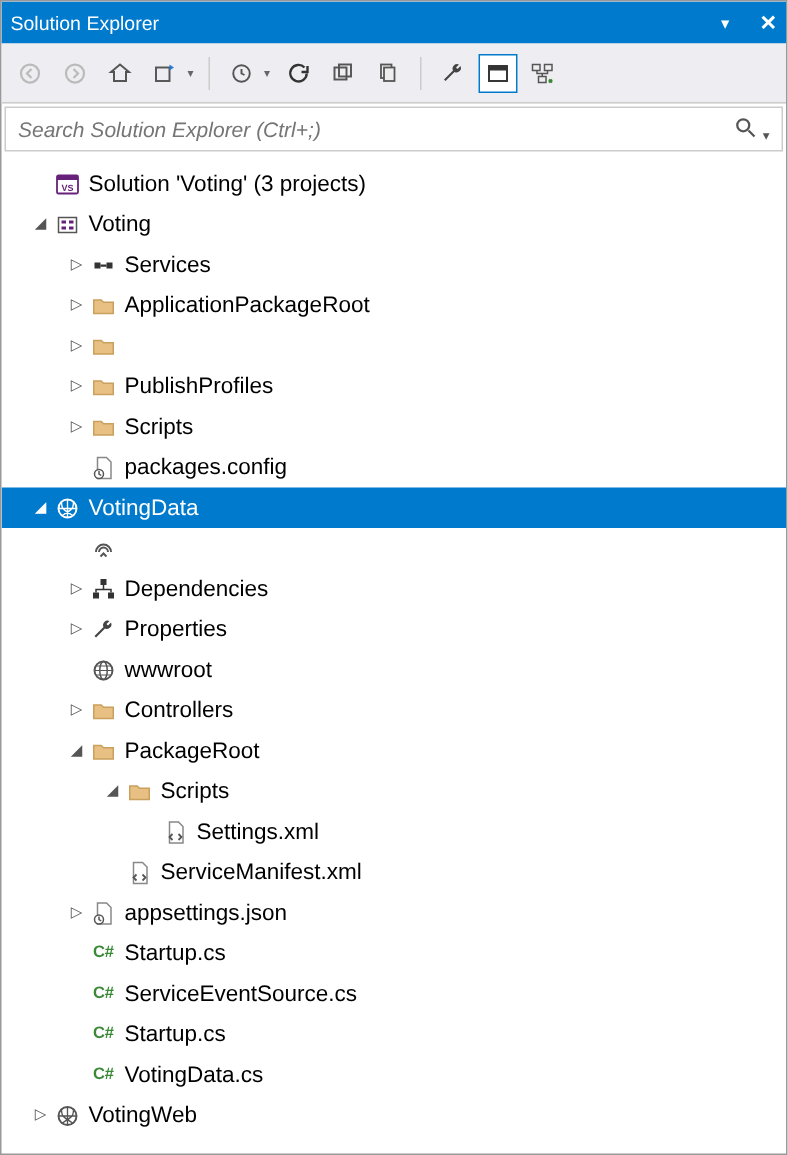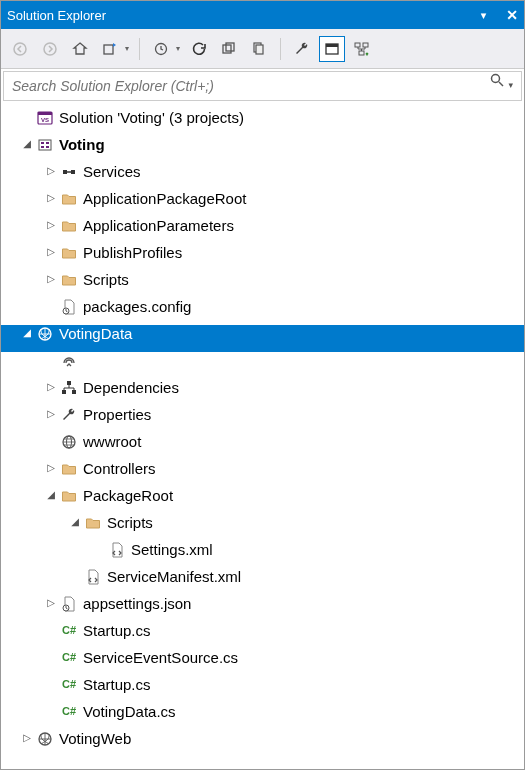--- a/index.html
+++ b/index.html
@@ -39,20 +39,21 @@
     cursor: pointer;
     color: #555;
   }
   .tb-btn.disabled { color: #bbb; cursor: default; }
   .tb-sep { width: 1px; height: 22px; background: #ccc; margin: 0 4px; }
   .tb-btn svg { width: 16px; height: 16px; }
   .tb-btn.active { border: 1px solid #007ACC; background: #fff; }
   .dd-arrow { font-size: 8px; color: #666; margin-left: -2px; margin-right: 2px; }
   .searchbar {
     display: flex;
+    align-items: center;
     border: 1px solid #ccc;
     margin: 2px;
     height: 30px;
     padding: 0 8px;
   }
   .searchbar input {
     flex: 1;
     border: none;
     outline: none;
     font-size: 14px;
@@ -62,20 +63,21 @@
   }
   .searchbar .mag { color: #555; font-size: 14px; }
   .tree {
     padding: 6px 0;
     overflow-y: auto;
     font-size: 15px;
     line-height: 1.2;
   }
   .row {
     display: flex;
+    align-items: center;
     height: 27px;
     padding-left: 6px;
     cursor: pointer;
     white-space: nowrap;
   }
   .row.selected {
     background: #007ACC;
     color: #fff;
   }
   .indent { display: inline-block; }
@@ -91,21 +93,21 @@
   .exp.blank { visibility: hidden; }
   .nicon {
     width: 20px; height: 18px;
     display: inline-flex;
     align-items: center; justify-content: center;
     margin-right: 4px;
     flex-shrink: 0;
   }
   .nicon svg { width: 16px; height: 16px; }
   .label { }
-  .row.bold .label { font-weight: 700; }
+  .row.bold .label { font-weight: 400; }
 
   
   .folder-fill { fill: #E8C083; stroke: #C9A05C; }
   .csharp { color: #388A34; font-weight: bold; font-size: 11px; }
   .file-stroke { fill: #fff; stroke: #888; }
 </style>
 </head>
 <body>
 
 <div class="titlebar">
@@ -251,21 +253,20 @@
       <span class="label">ApplicationPackageRoot</span>
     </div>
     <div class="row">
       <span class="indent" style="width: 36px;"></span>
       <span class="exp">▷</span>
       <span class="nicon">
         <svg viewBox="0 0 16 16">
           <path d="M1.5 4h5l1.5 1.5H14.5V13H1.5z" class="folder-fill" stroke-width="1"></path>
         </svg>
       </span>
-      <span class="label">ApplicationParameters</span>
     </div>
     <div class="row">
       <span class="indent" style="width: 36px;"></span>
       <span class="exp">▷</span>
       <span class="nicon">
         <svg viewBox="0 0 16 16">
           <path d="M1.5 4h5l1.5 1.5H14.5V13H1.5z" class="folder-fill" stroke-width="1"></path>
         </svg>
       </span>
       <span class="label">PublishProfiles</span>

